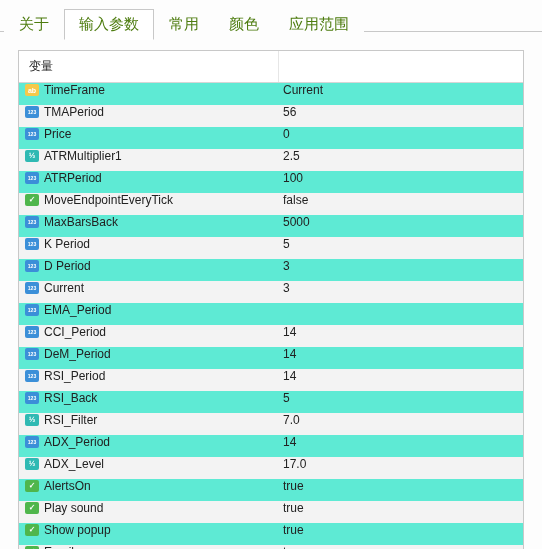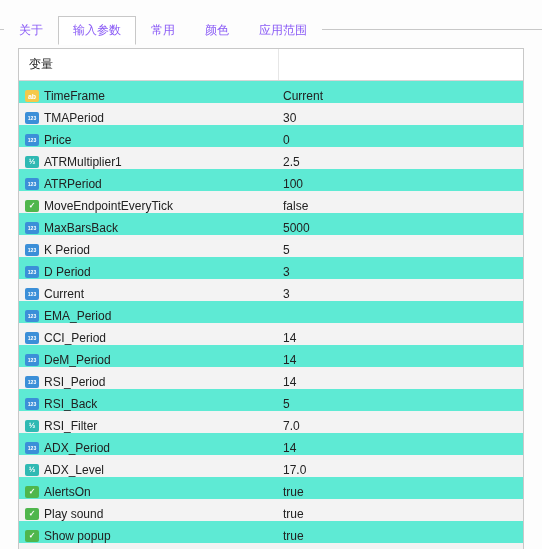--- a/index.html
+++ b/index.html
@@ -17,24 +17,24 @@
     border-bottom: 1px solid #c8c8c8;
     padding-left: 4px;
     background: #fdfdfd;
   }
   .tab {
     padding: 5px 14px 5px 14px;
     border: 1px solid transparent;
     border-bottom: none;
     cursor: pointer;
     margin-right: 0px;
-    font-size: 12px;
-    color: #8b5cf6;
+    font-size: 15px;
+    color: #4d7c0f;
     position: relative;
-    top: 16px;
+    top: 9px;
     background: #fdfdfd;
   }
   .tab.active {
     border: 1px solid #c8c8c8;
     border-bottom: 1px solid #fff;
     background: #fff;
   }
   .grid-wrap {
     border: 1px solid #c8c8c8;
     margin: 18px;
@@ -51,21 +51,21 @@
     padding: 7px 8px 7px 10px;
     font-size: 12px;
     color: #222;
     border-right: 1px solid #e6e6e6;
   }
   .col-var { width: 260px; flex: 0 0 260px; }
   .col-val { flex: 1; }
   .rows { }
   .row {
     display: flex;
-    align-items: flex-end;
+    align-items: flex-start;
     height: 22px;
     border-bottom: 0px solid transparent;
   }
   .row.alt { background: #f3f3f3; }
   .row .cell {
     padding: 0 6px;
     font-size: 12px;
     color: #222;
     white-space: nowrap;
     overflow: hidden;
@@ -119,21 +119,21 @@
           <span class="ico ico-string"></span>
           <span>TimeFrame</span>
         </div>
         <div class="cell val"><span>Current</span></div>
       </div>
       <div class="row alt">
         <div class="cell var">
           <span class="ico ico-int"></span>
           <span>TMAPeriod</span>
         </div>
-        <div class="cell val"><span>30</span></div>
+        <div class="cell val"><span>56</span></div>
       </div>
       <div class="row">
         <div class="cell var">
           <span class="ico ico-int"></span>
           <span>Price</span>
         </div>
         <div class="cell val"><span>0</span></div>
       </div>
       <div class="row alt">
         <div class="cell var">

